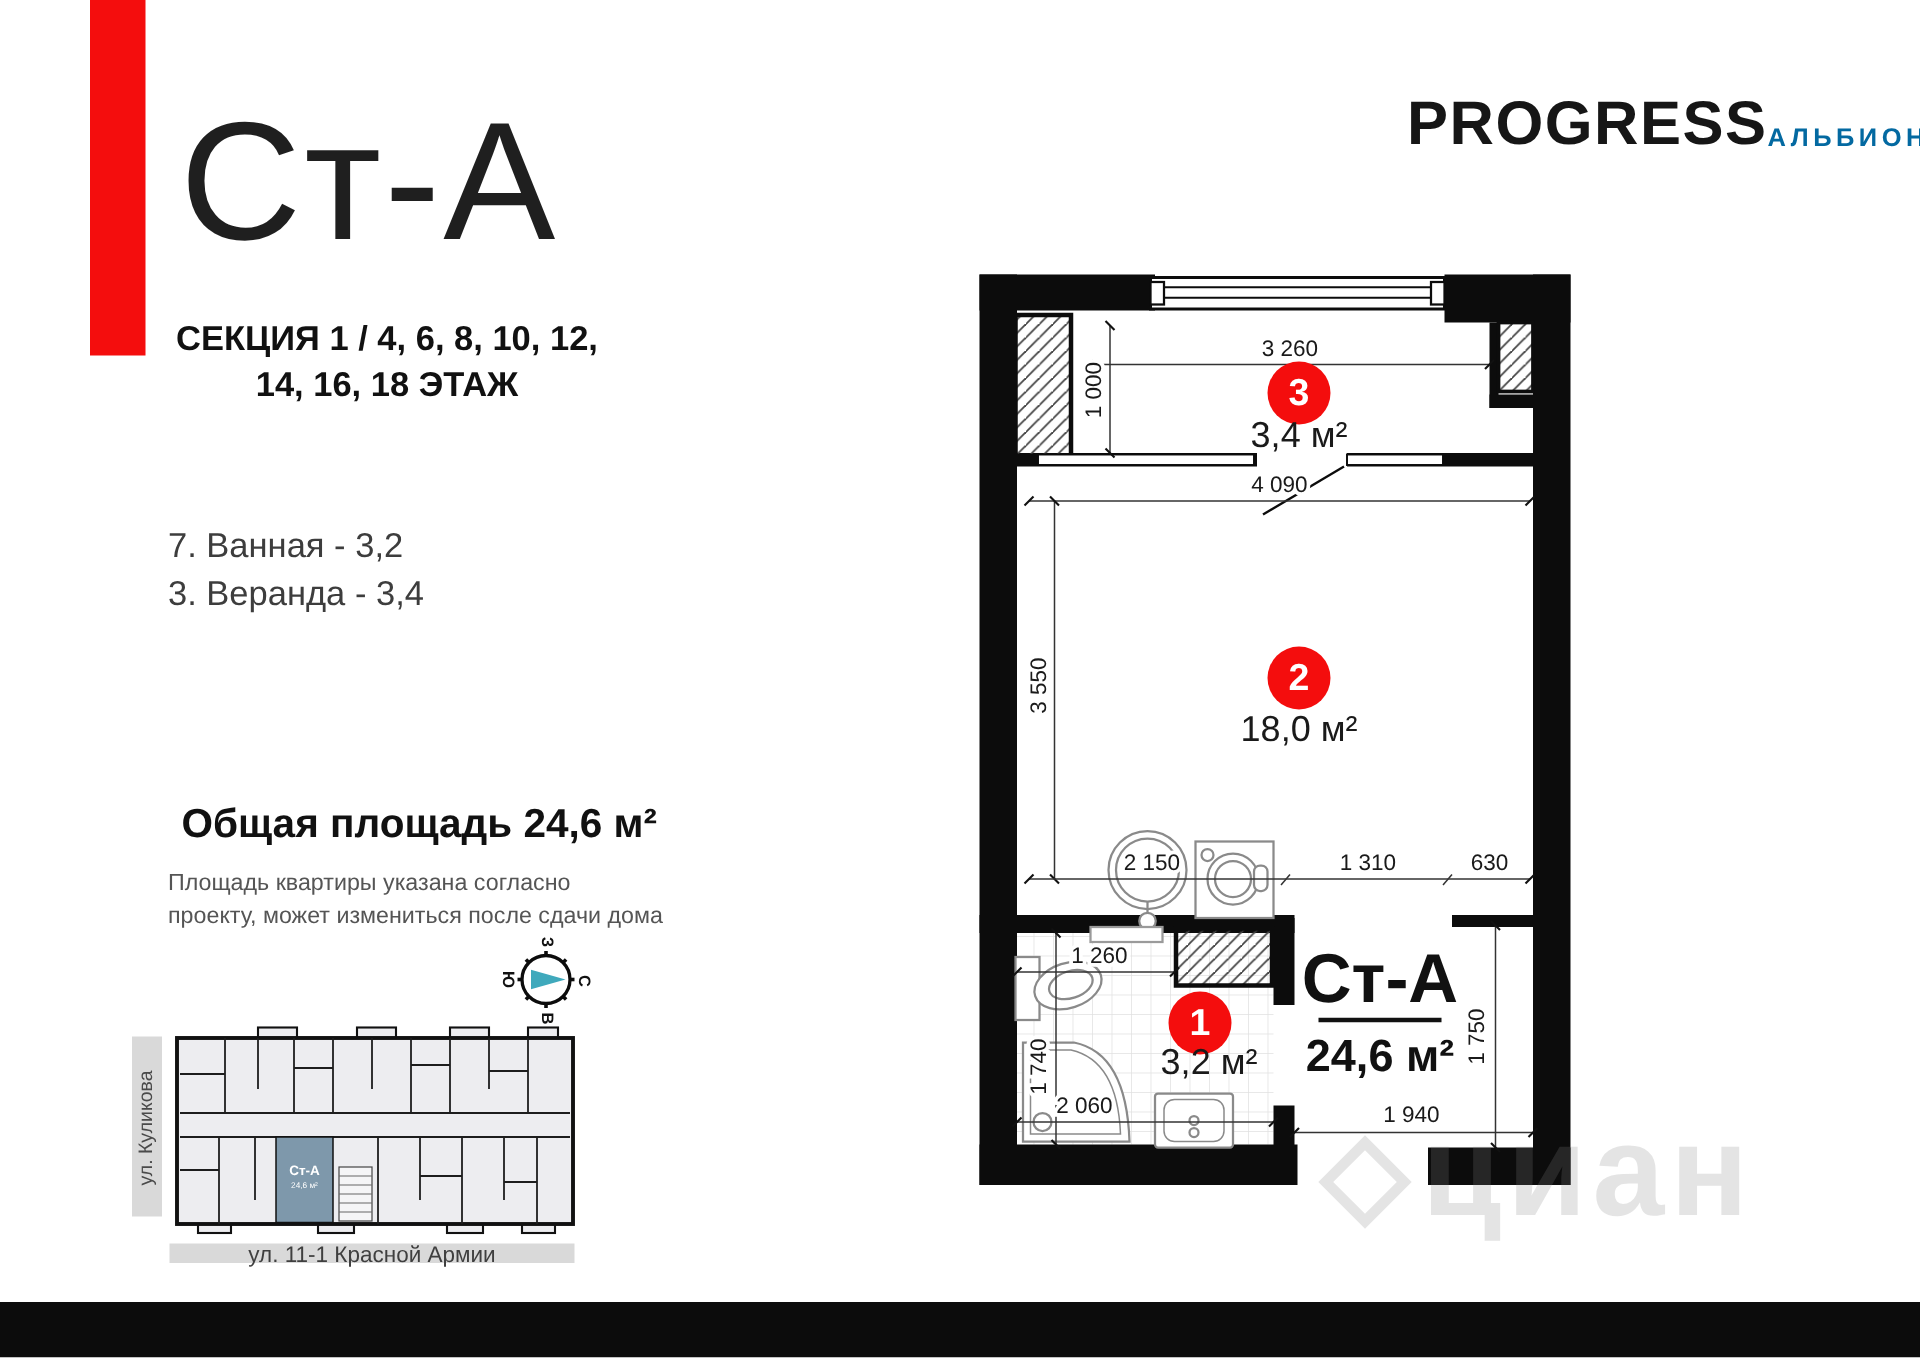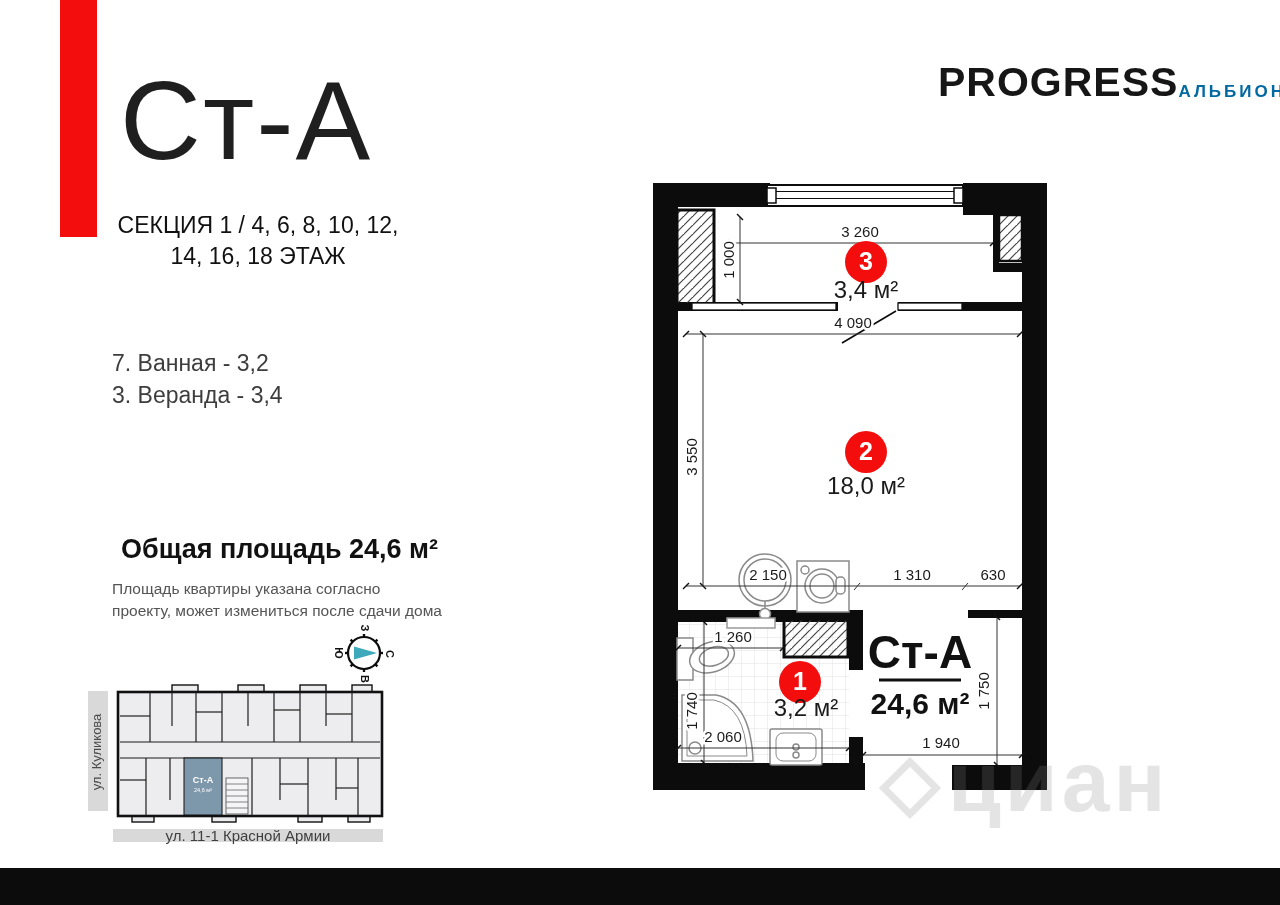--- a/index.html
+++ b/index.html
@@ -4,21 +4,21 @@
 <style>
   html,body{margin:0;padding:0;}
   body{
     position:relative;width:1280px;height:905px;background:#ffffff;overflow:hidden;
     font-family:"Liberation Sans",sans-serif;color:#1c1c1c;
   }
   .abs{position:absolute;}
   
   .red-bar{left:60px;top:0;width:37px;height:237px;background:#F40D0D;}
   .main-title{left:120px;top:62px;font-size:112px;line-height:1.05;font-weight:500;letter-spacing:2px;color:#1f1f1f;}
-  .section-text{left:78px;top:210px;width:360px;text-align:center;font-size:23px;font-weight:400;line-height:31px;color:#111;}
+  .section-text{left:78px;top:210px;width:360px;text-align:center;font-size:23px;font-weight:700;line-height:31px;color:#111;}
   .room-list{left:112px;top:347px;font-size:23px;line-height:32px;color:#3d3d3d;}
   .total-heading{left:78px;top:534px;width:360px;text-align:right;font-size:27px;font-weight:700;color:#111;}
   .disclaimer{left:112px;top:578px;font-size:15.5px;line-height:21.5px;color:#555;}
   
   .logo{left:938px;top:62px;display:flex;align-items:flex-start;gap:10px;}
   .logo-txt{display:flex;flex-direction:row;align-items:flex-end;}
   .logo-brand{font-size:41px;font-weight:600;letter-spacing:1px;color:#161616;line-height:40px;}
   .logo-project{font-size:17px;font-weight:600;letter-spacing:3px;color:#0369a1;margin-top:6px;}
   .logo-badge{width:72px;height:56px;display:flex;flex-direction:column;justify-content:center;padding-left:9px;box-sizing:border-box;margin-top:4px;}
   .logo-badge span{color:#fff;font-size:12.5px;font-weight:700;line-height:14px;letter-spacing:.5px;}

